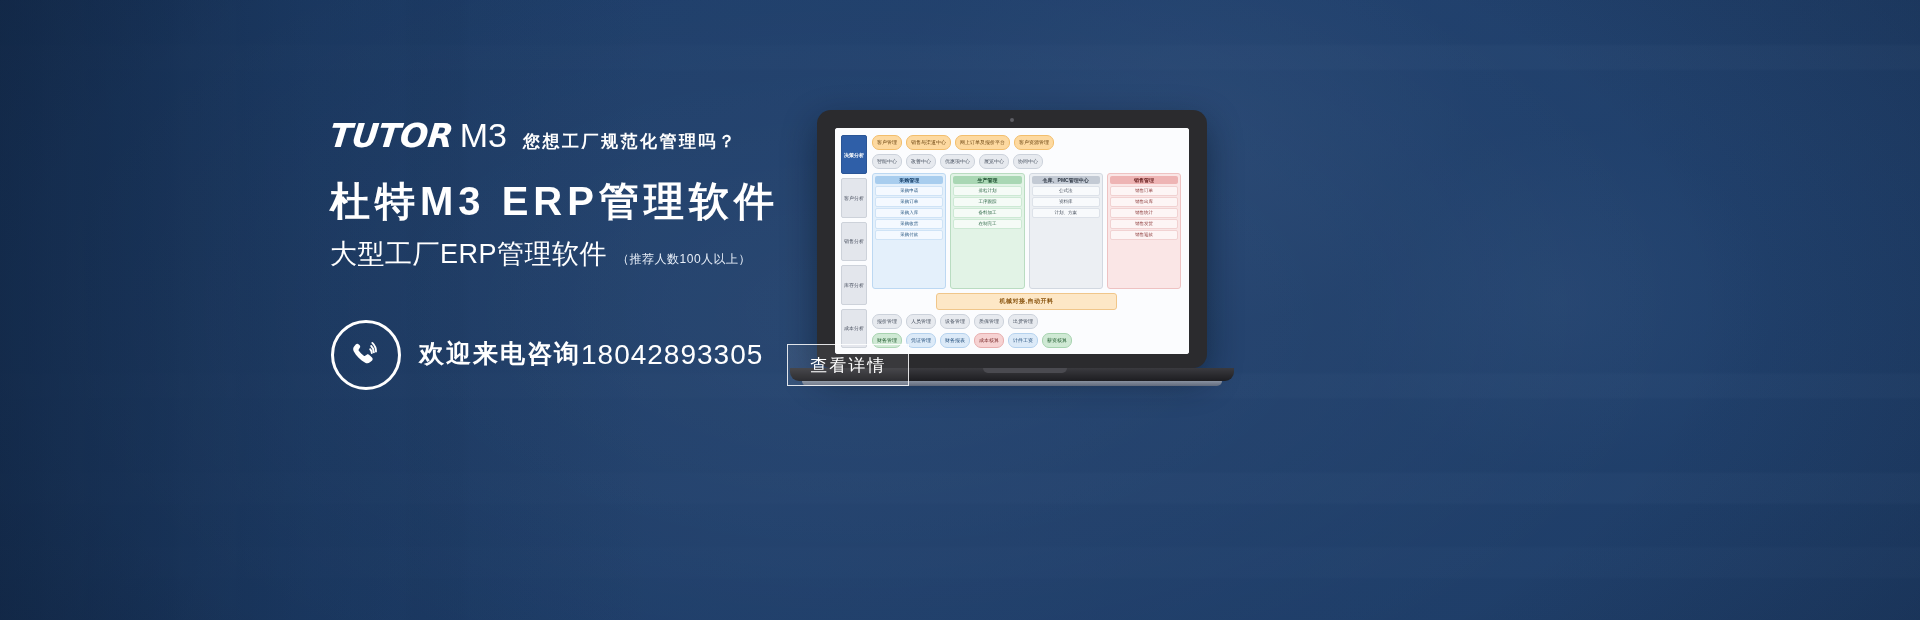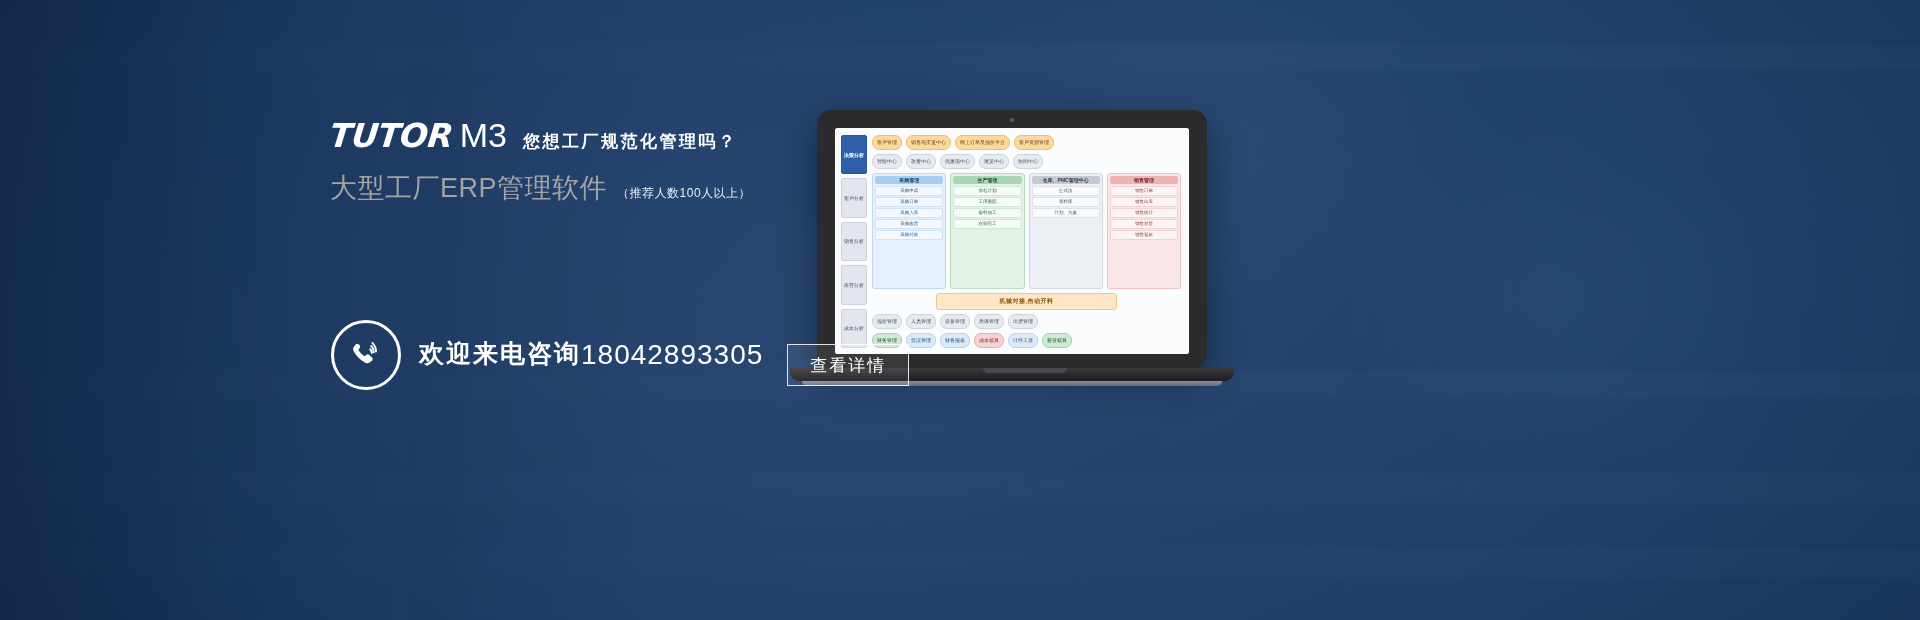--- a/index.html
+++ b/index.html
@@ -135,21 +135,21 @@
   .subline {
     margin-top: 17px;
     display: flex;
     align-items: baseline;
     white-space: nowrap;
   }
   .subline-main {
     font-family: "Liberation Sans", sans-serif;
     font-weight: 400;
     font-size: 27px;
-    color: #a3a3a3;
+    color: #ffffff;
     letter-spacing: 0.5px;
     line-height: 1;
   }
   .subline-note {
     font-family: "Liberation Sans", sans-serif;
     font-weight: 400;
     font-size: 12px;
     color: #e7eef8;
     letter-spacing: 0.5px;
     margin-left: 10px;
@@ -431,20 +431,21 @@
   <div class="bg-vignette"></div>
 
   <div class="copy">
 
     <div class="brand-row">
       <span class="brand-tutor">TUTOR</span>
       <span class="brand-m3">M3</span>
       <span class="brand-tagline">您想工厂规范化管理吗？</span>
     </div>
 
+    <div class="headline">杜特M3 ERP管理软件</div>
 
     <div class="subline">
       <span class="subline-main">大型工厂ERP管理软件</span>
       <span class="subline-note">（推荐人数100人以上）</span>
     </div>
   </div>
 
   <div class="contact-row">
 
     <div class="phone-badge">

